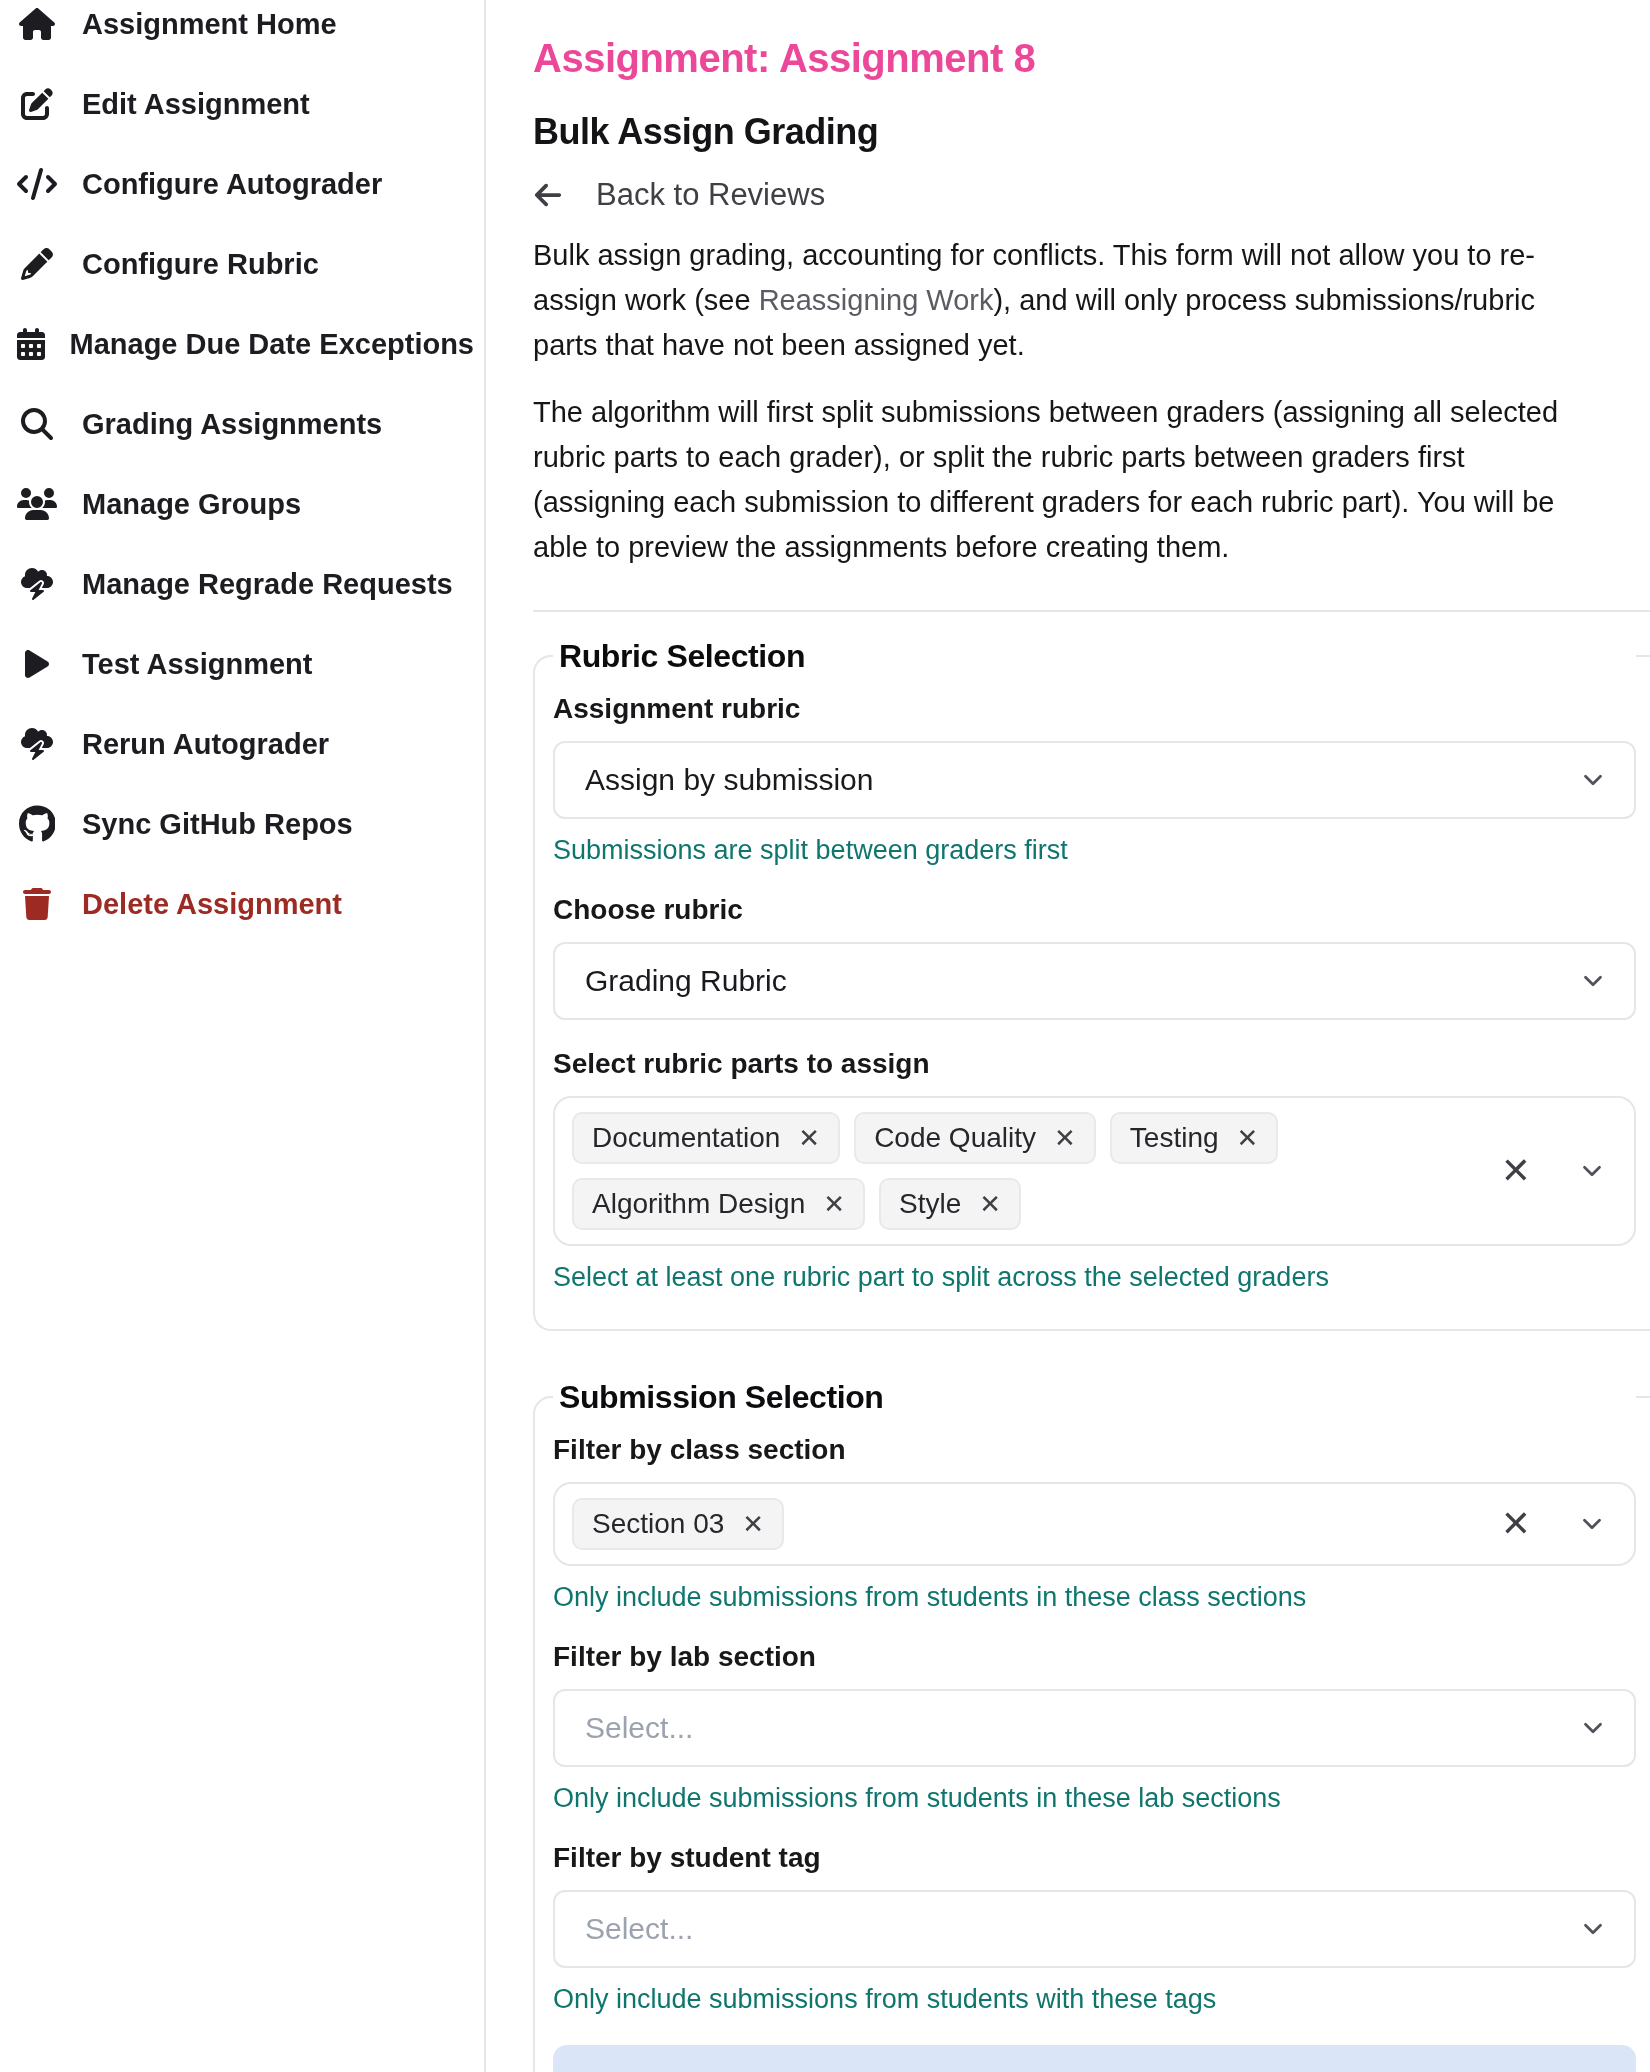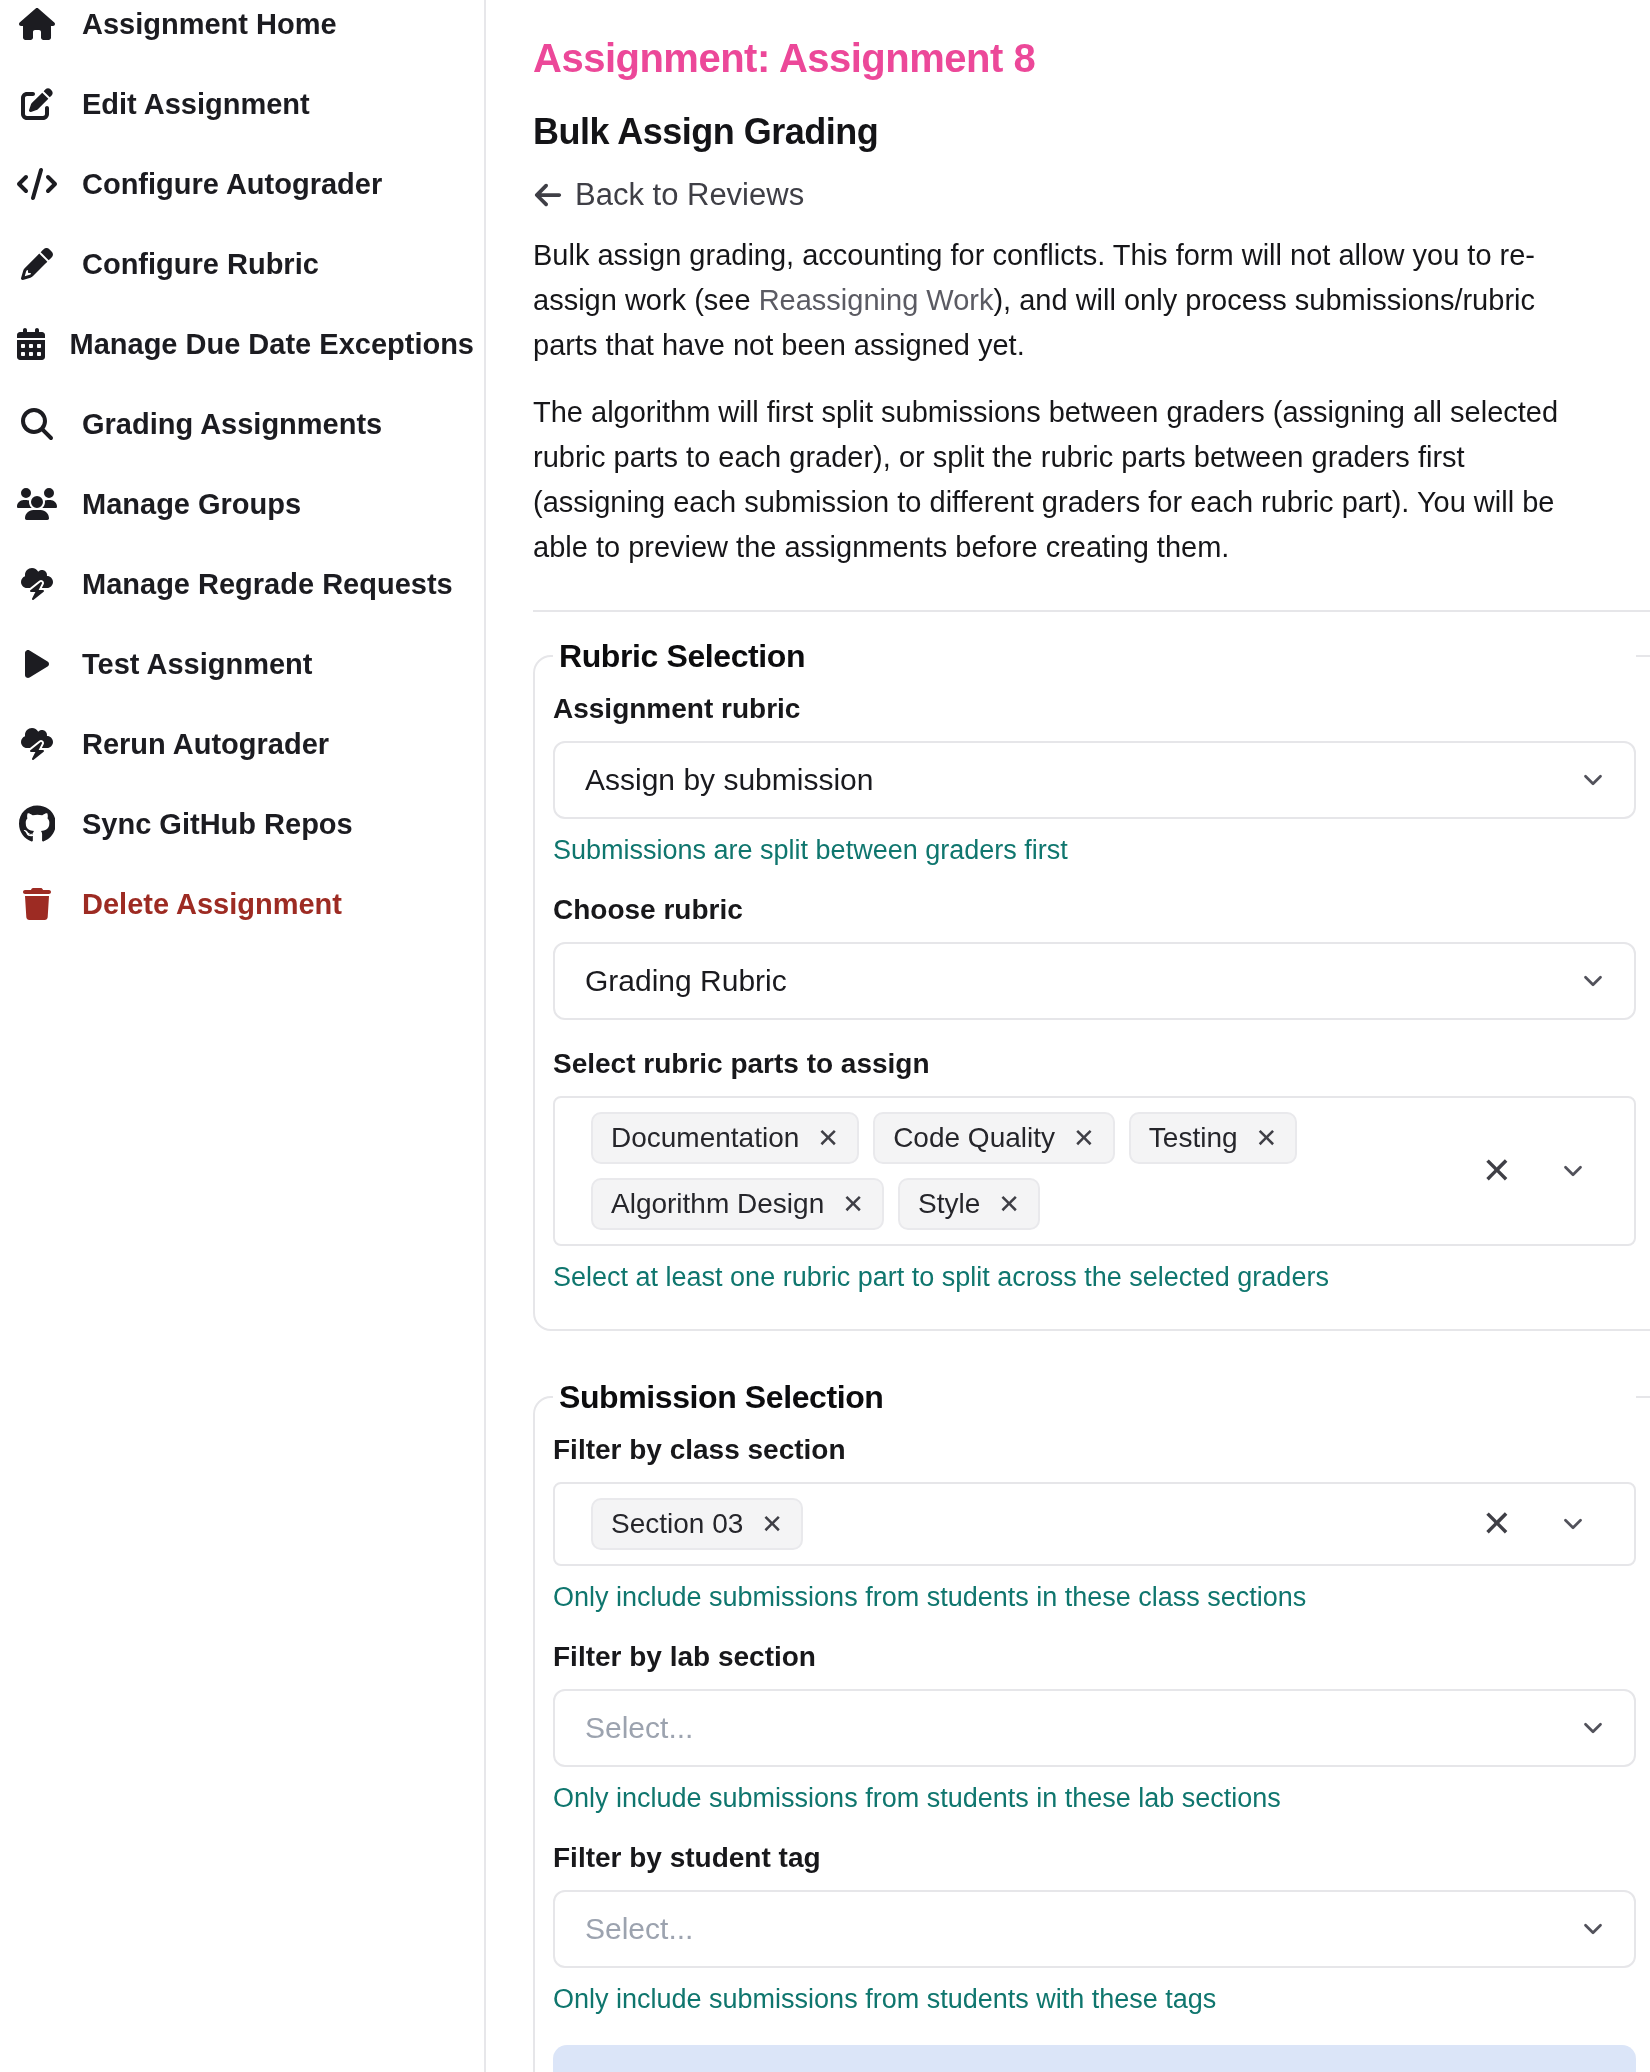--- a/index.html
+++ b/index.html
@@ -14,21 +14,21 @@
   .nav-icon { width: 46px; display: flex; justify-content: center; align-items: center; color: #1c1c21; }
   .nav-icon svg { height: 32px; width: auto; fill: currentColor; }
   .nav-icon.gh svg { height: 38px; }
   .nav-label { font-size: 29px; font-weight: 600; color: #1c1c21; white-space: nowrap; }
   .nav-item.danger .nav-icon, .nav-item.danger .nav-label { color: #9d2b23; }
 
   
   .main { flex: 1 1 auto; overflow: hidden; padding: 36px 0 0 47px; }
   .page-title { font-size: 40px; font-weight: 700; color: #ec4899; letter-spacing: -0.5px; }
   .section-title { font-size: 36px; font-weight: 700; margin-top: 30px; letter-spacing: -0.5px; }
-  .back-link { display: flex; align-items: center; gap: 12px; margin-top: 24px;
+  .back-link { display: flex; align-items: center; gap: 33px; margin-top: 24px;
     font-size: 31px; color: #3f3f46; cursor: pointer; width: fit-content; }
   .back-link svg { width: 30px; height: 30px; fill: #3f3f46; }
   .intro { max-width: 1030px; font-size: 29px; line-height: 1.55; color: #161619; margin-top: 20px; }
   .intro + .intro { margin-top: 22px; }
   .muted-link { color: #5b5b63; cursor: pointer; }
   hr.divider { border: none; border-top: 2px solid #e6e6e9; margin: 40px -90px 0 0; }
 
   
   fieldset { border: 2px solid #e6e6e9; border-radius: 18px;
     margin: 26px -90px 48px 0; padding: 0 102px 34px 18px; }
@@ -40,21 +40,21 @@
 
   .select { position: relative; display: flex; align-items: center; min-height: 78px;
     border: 2px solid #e6e6e9; border-radius: 12px; background: #fff; padding: 0 84px 0 30px;
     font-size: 30px; color: #1a1a1e; cursor: pointer; }
   .select .chevron { position: absolute; right: 26px; top: 50%; transform: translateY(-50%);
     width: 30px; height: 30px; color: #52525b; }
   .select .chevron svg { width: 30px; height: 30px; stroke: currentColor; fill: none; }
   .placeholder { color: #9ca3af; }
 
   .multiselect { display: flex; align-items: center; border: 2px solid #e6e6e9;
-    border-radius: 8px; background: #fff; padding: 14px 36px; cursor: pointer; }
+    border-radius: 18px; background: #fff; padding: 14px 17px; cursor: pointer; }
   .tags { flex: 1 1 auto; display: flex; flex-wrap: wrap; gap: 14px; }
   .tag { display: inline-flex; align-items: center; gap: 18px; background: #f4f4f5;
     border: 2px solid #e9e9ec; border-radius: 10px; padding: 8px 18px;
     font-size: 28px; color: #26262b; white-space: nowrap; }
   .tag .tag-x { font-size: 26px; color: #3f3f46; cursor: pointer; line-height: 1; }
   .ms-controls { flex: 0 0 auto; display: flex; align-items: center; gap: 46px; padding: 0 10px 0 24px; }
   .clear-x { font-size: 36px; font-weight: 300; color: #3f3f46; line-height: 1; cursor: pointer; }
   .ms-controls .chevron { width: 30px; height: 30px; color: #52525b; }
   .ms-controls .chevron svg { width: 30px; height: 30px; stroke: currentColor; fill: none; }
 

